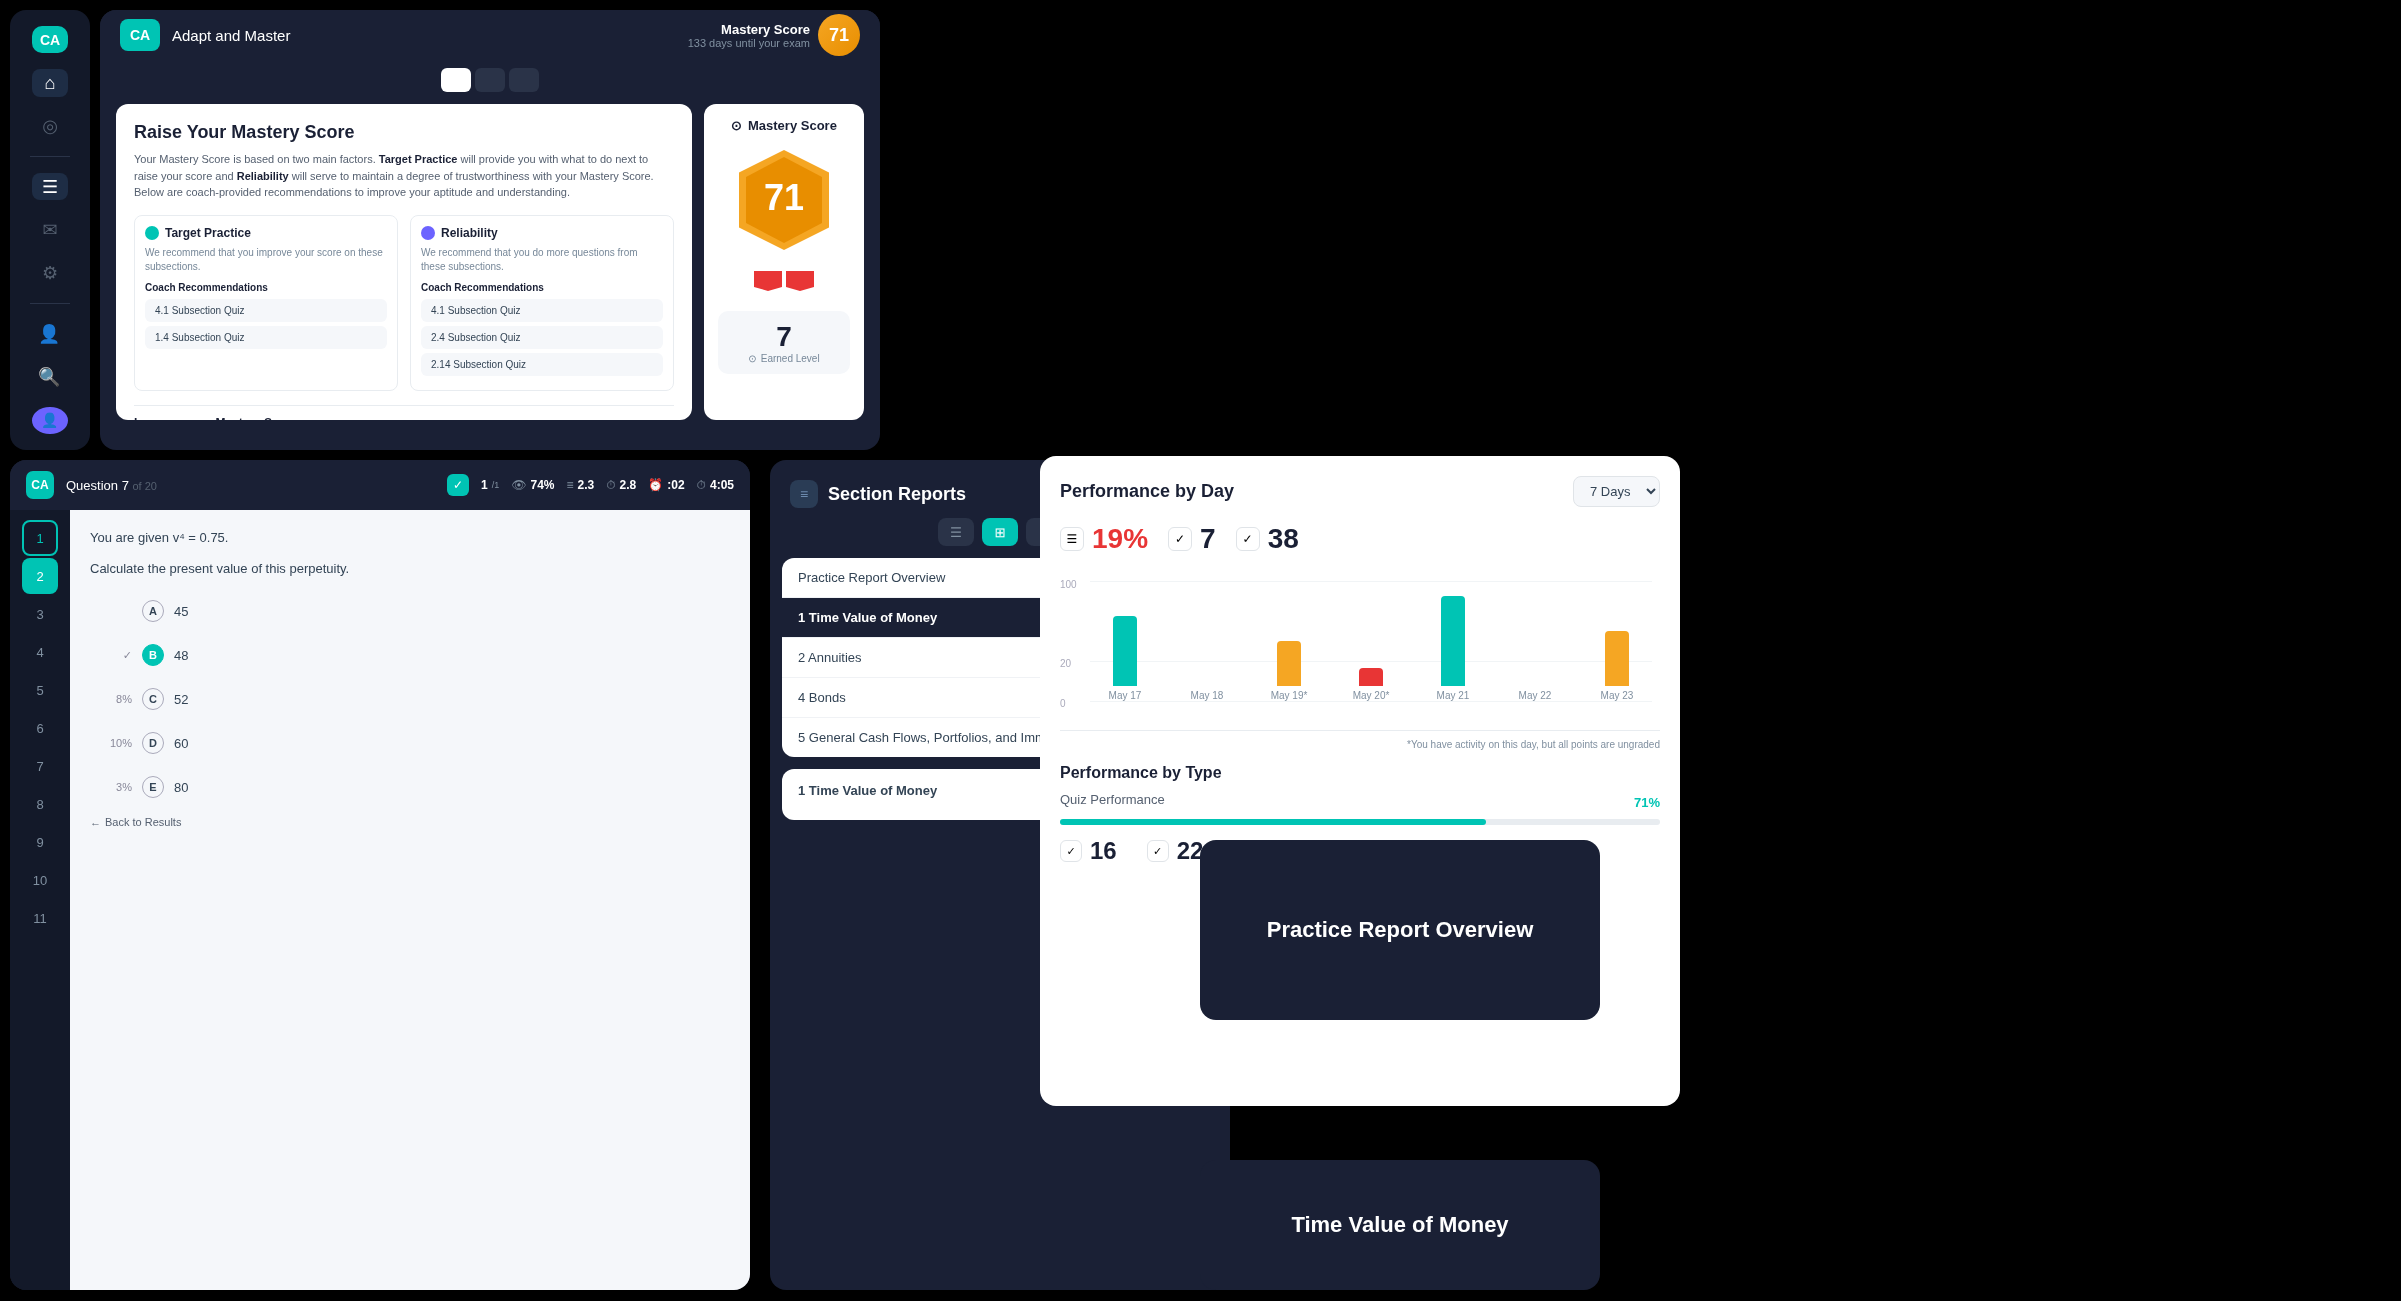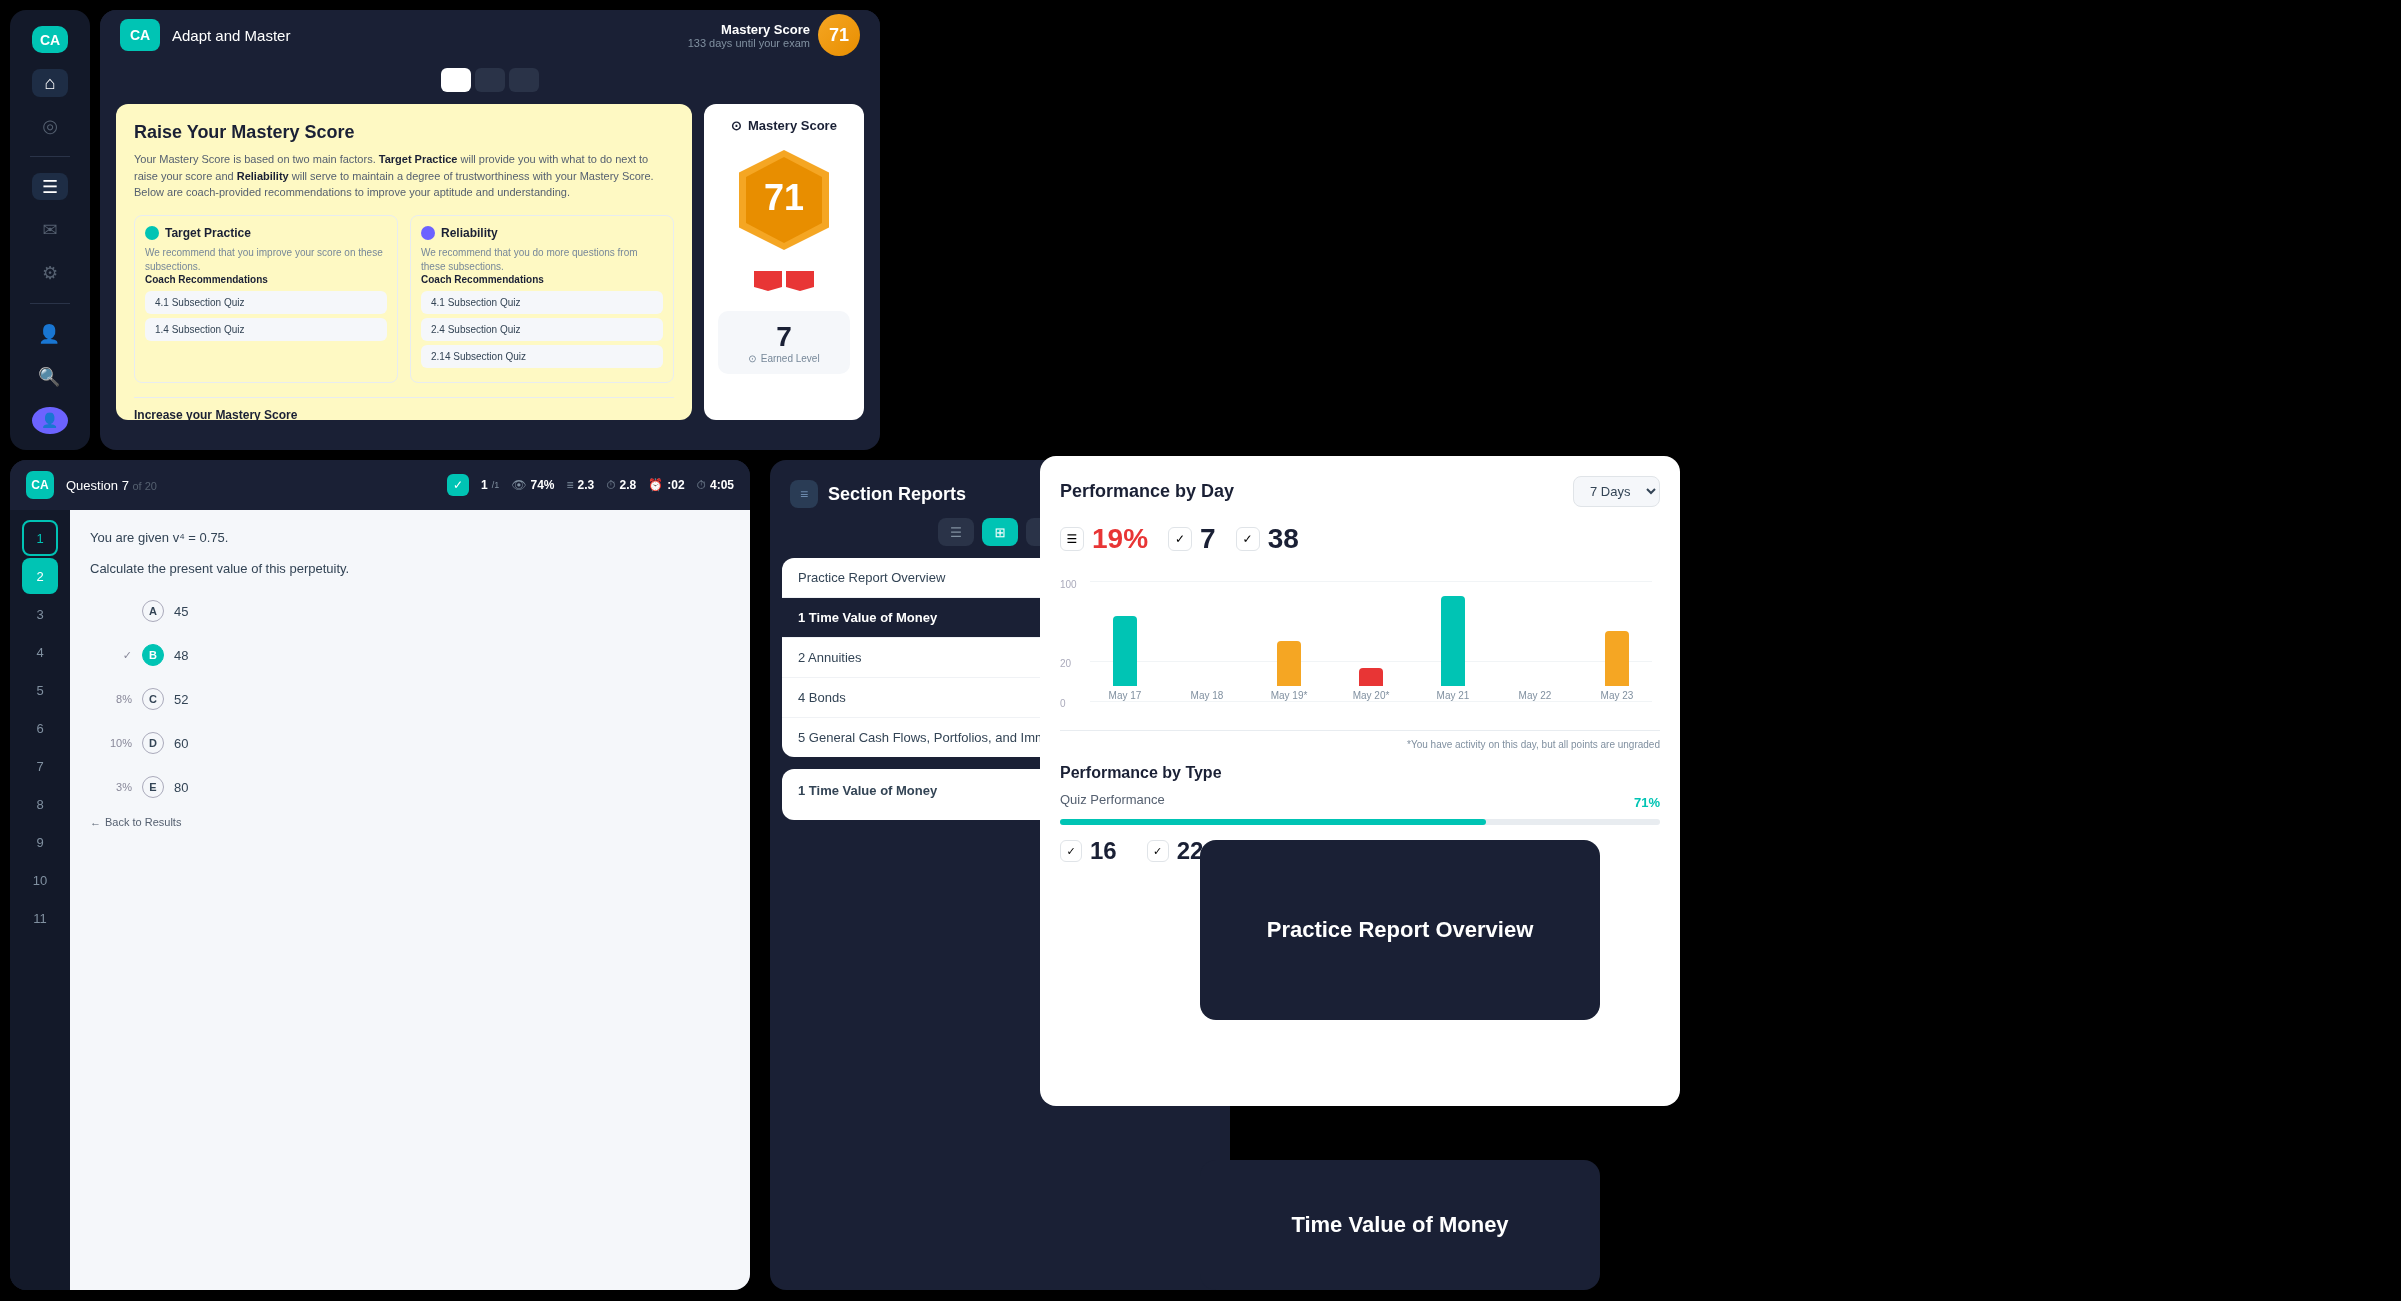--- a/index.html
+++ b/index.html
@@ -91,21 +91,21 @@
     .window-content {
       display: flex;
       padding: 12px 16px;
       gap: 12px;
       height: calc(100% - 100px);
     }
 
     
     .left-panel {
       flex: 1;
-      background: #fef9c3;
+      background: #ffffff;
       border-radius: 12px;
       padding: 18px;
       overflow: hidden;
     }
     .left-panel .raise-title {
       font-size: 18px;
       font-weight: 700;
       color: #1a2035;
       margin-bottom: 8px;
     }
@@ -140,20 +140,21 @@
     .rec-header-icon {
       width: 14px; height: 14px;
       border-radius: 50%;
       display: inline-block;
     }
     .target-icon { background: #00c4b4; }
     .reliability-icon { background: #6c63ff; }
     .rec-box .rec-desc {
       font-size: 10px;
       color: #778899;
+      margin-bottom: 8px;
       line-height: 1.4;
     }
     .rec-box .coach-label {
       font-size: 10px;
       font-weight: 600;
       color: #1a2035;
       margin-bottom: 6px;
     }
     .quiz-item {
       background: #f5f7fa;

